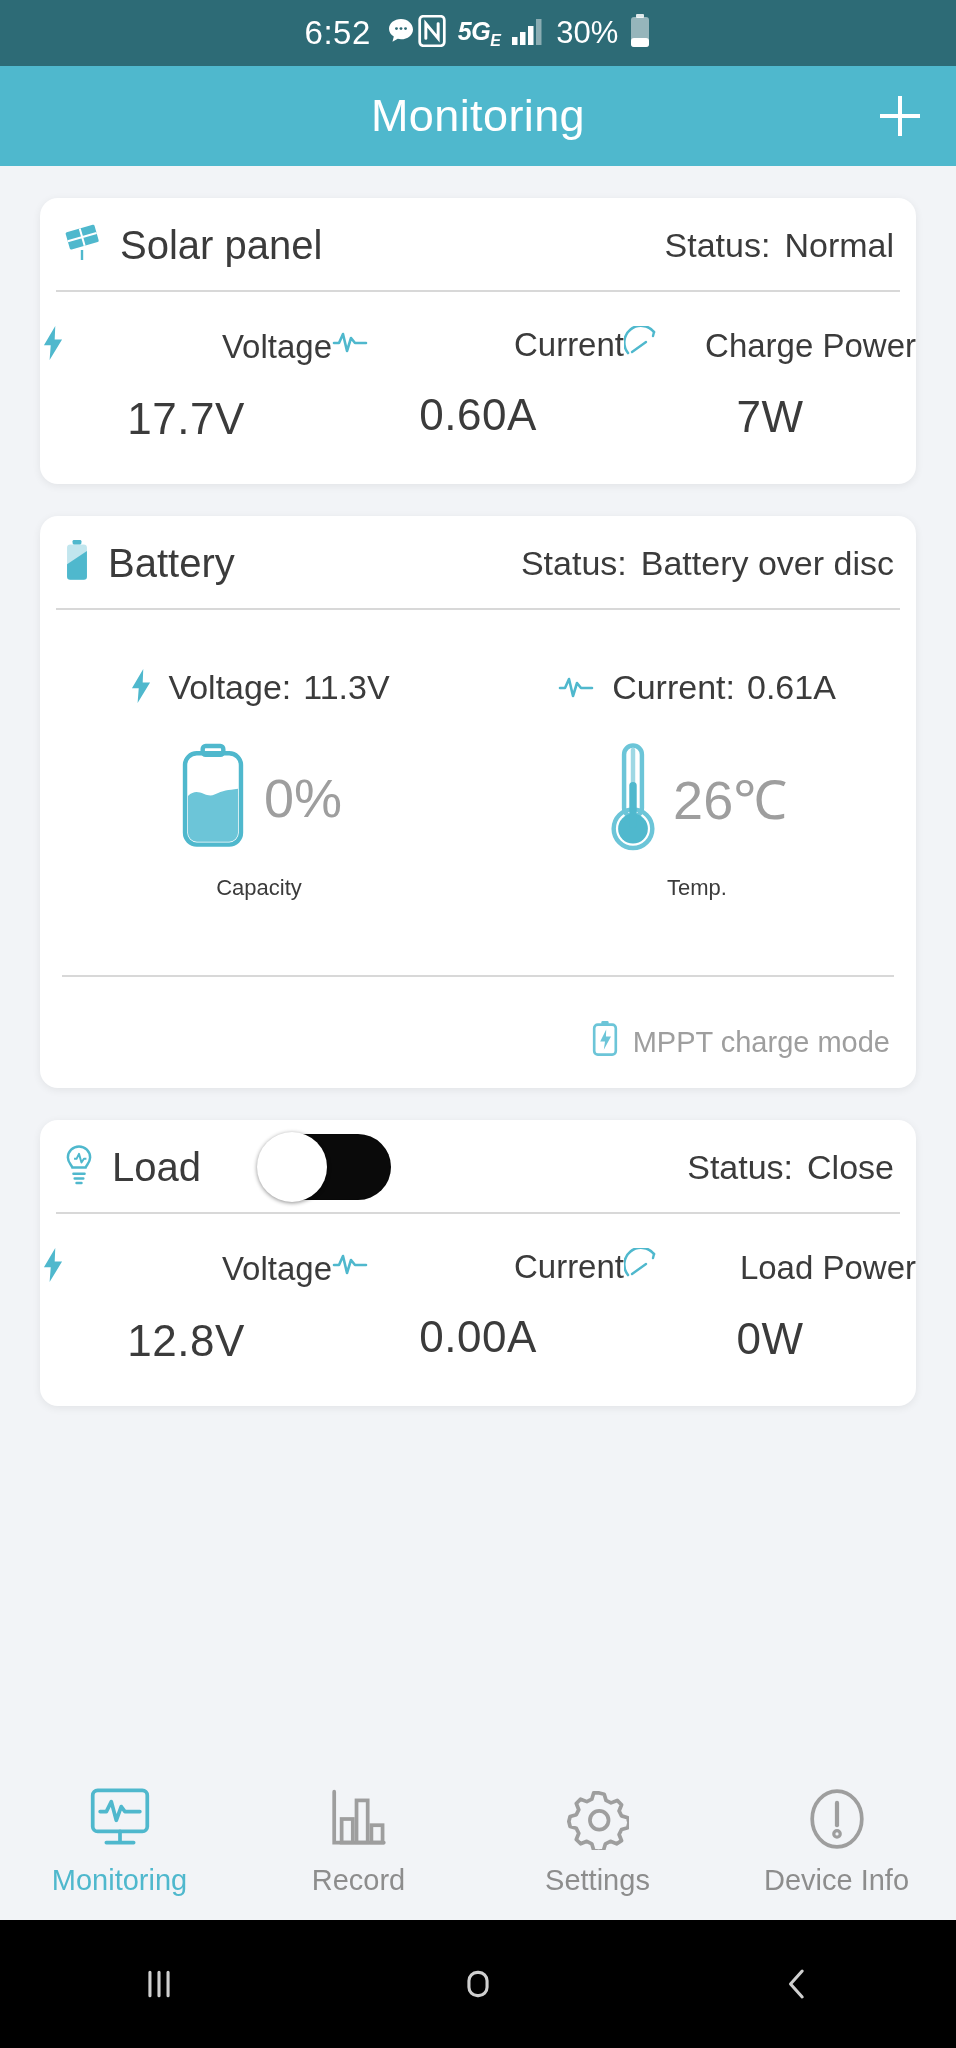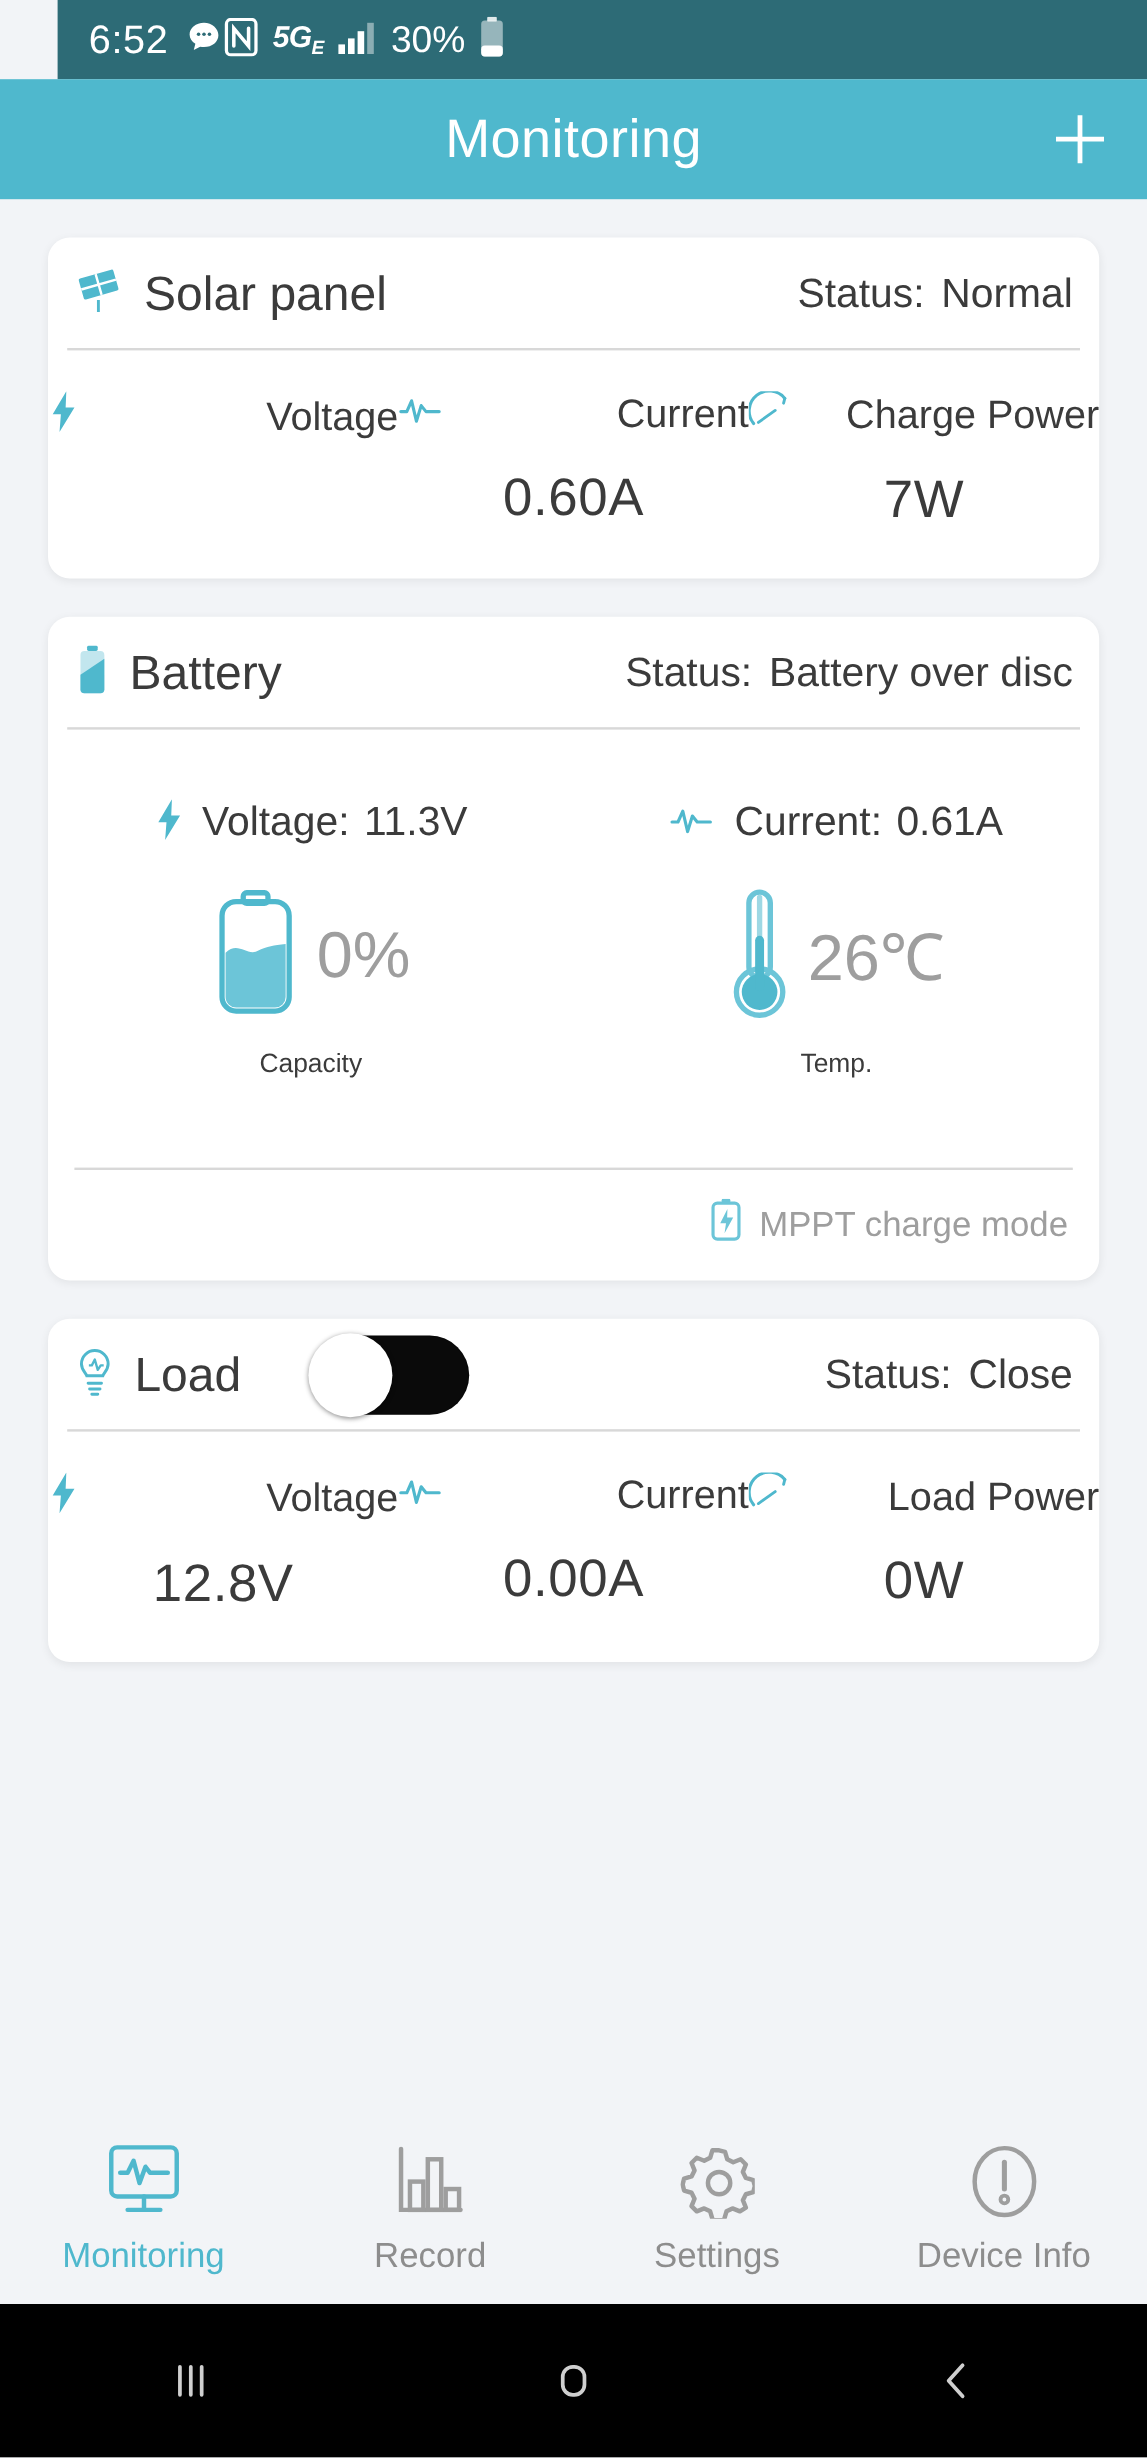--- a/index.html
+++ b/index.html
@@ -7,22 +7,22 @@
     width: 956px; height: 2048px;
     background: #f2f4f7;
     font-family: "Liberation Sans", sans-serif;
     overflow: hidden;
   }
   .phone { position: relative; width: 956px; height: 2048px; display: flex; flex-direction: column; }
 
   
   .statusbar {
     height: 66px; background: #2d6b76; color: #ffffff;
-    display: flex; align-items: center; justify-content: flex-start;
-    padding: 0 26px; flex: 0 0 66px; margin-left: 48px;
+    display: flex; align-items: center; justify-content: center;
+    padding: 0 26px; flex: 0 0 66px;
   }
   .sb-left { display: flex; align-items: center; gap: 14px; }
   .sb-time { font-size: 33px; letter-spacing: 0.5px; }
   .sb-right { display: flex; align-items: center; gap: 11px; }
   .sb-5g { font-size: 25px; font-weight: bold; font-style: italic; letter-spacing: -0.5px; }
   .sb-5g sub { font-size: 16px; font-style: italic; }
   .sb-pct { font-size: 31px; }
 
   
   .appbar {
@@ -81,21 +81,21 @@
   .gauges { display: flex; padding: 36px 0 0; }
   .gauge { flex: 1; text-align: center; }
   .gauge-inner { display: flex; align-items: center; justify-content: center; gap: 14px; height: 110px; }
   .gauge-val { font-size: 54px; color: #9e9e9e; }
   .gauge-cap { margin-top: 22px; font-size: 22px; color: #3b3b3b; }
 
   .mppt-wrap { padding: 0 22px; }
   .mppt-line { height: 2px; background: #d8d8d8; margin-top: 74px; }
   .mppt {
     display: flex; align-items: center; justify-content: flex-end; gap: 14px;
-    padding: 24px 4px 24px 0; font-size: 29px; color: #9e9e9e;
+    padding: 24px 4px 24px 0; font-size: 29px; color: #9e9e9e; margin-top: 20px;
   }
 
   
   .toggle {
     width: 132px; height: 66px; border-radius: 34px; background: #0a0a0a;
     position: relative; margin-left: 42px; cursor: pointer; flex: 0 0 auto;
     box-shadow: inset 0 0 0 1px rgba(0,0,0,0.15);
   }
   .toggle .knob {
     position: absolute; top: -2px; left: -2px; width: 70px; height: 70px;
@@ -199,20 +199,21 @@
       <div class="metrics">
         <div class="metric">
           <div class="metric-label">
             <span>
               <svg width="26" height="34" viewBox="0 0 20 30">
                   <path d="M12 0L2 17h6L7 30 18 12h-6.5z" fill="#4fb8cd"></path>
                 </svg>
             </span>
             <span>Voltage</span>
           </div>
+          <div class="metric-value">17.7V</div>
         </div>
         <div class="metric">
           <div class="metric-label">
             <span>
               <svg width="40" height="30" viewBox="0 0 40 30">
                   <path d="M2 17h5l4-9 4 17 4-13 4 5h11" fill="none" stroke="#4fb8cd" stroke-width="2.6" stroke-linecap="round" stroke-linejoin="round"></path>
                 </svg>
             </span>
             <span>Current</span>
           </div>

